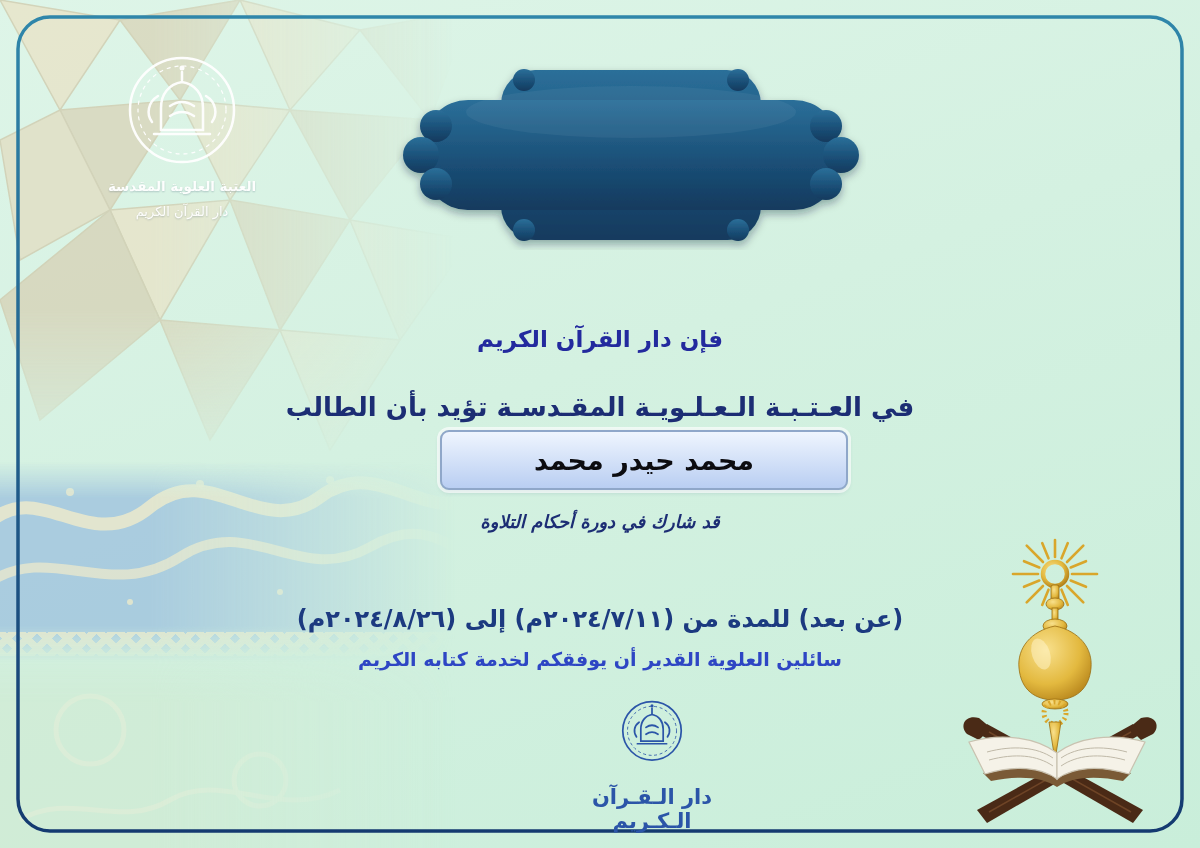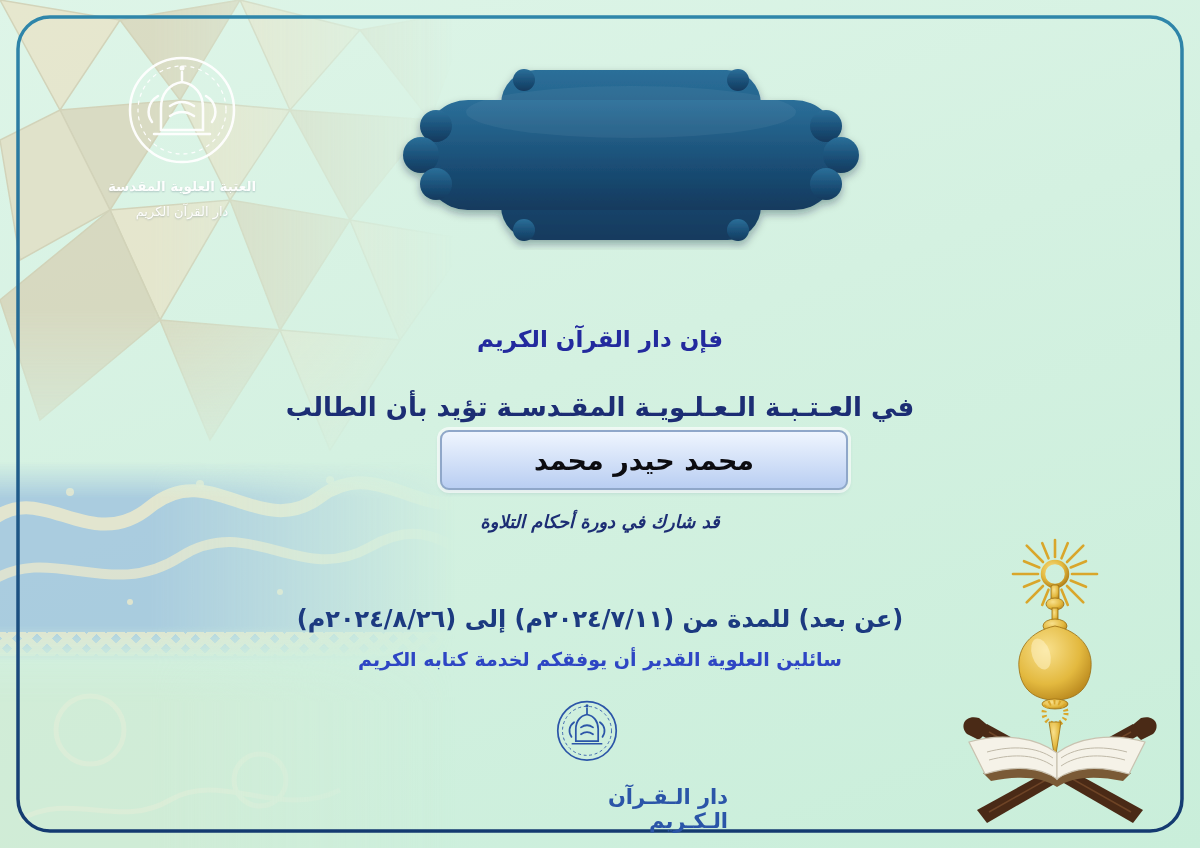--- a/index.html
+++ b/index.html
@@ -44,21 +44,21 @@
   .line-course{top:511px;font-size:18px;color:#1c2d74;font-style:italic;}
   .line-period{top:577px;font-size:24px;color:#1c3a80;margin-top:28px;}
   .line-dua{top:648px;font-size:19px;color:#2e46c4;}
   
   .name-box{position:absolute;top:430px;left:408px;width:404px;height:56px;border-radius:9px;
     background:linear-gradient(#eff5fe,#b9cef2);border:2px solid #8fa7c9;
     box-shadow:0 0 0 3px rgba(255,255,255,.65),0 2px 5px rgba(40,70,120,.25);
     display:flex;align-items:center;justify-content:center;
     font-size:27px;font-weight:bold;color:#0c0c10;direction:rtl;margin-left:32px;}
   
-  .footer-emblem{position:absolute;left:544px;top:693px;width:184px;color:#2b55a8;}
+  .footer-emblem{position:absolute;left:560px;top:693px;width:184px;text-align:center;color:#2b55a8;}
   .footer-org{font-size:21px;font-weight:bold;direction:rtl;margin-top:2px;}
   
   .quran{position:absolute;left:945px;top:538px;}
 </style>
 </head>
 <body>
 
 <div class="page">
 
   <div class="photo">

